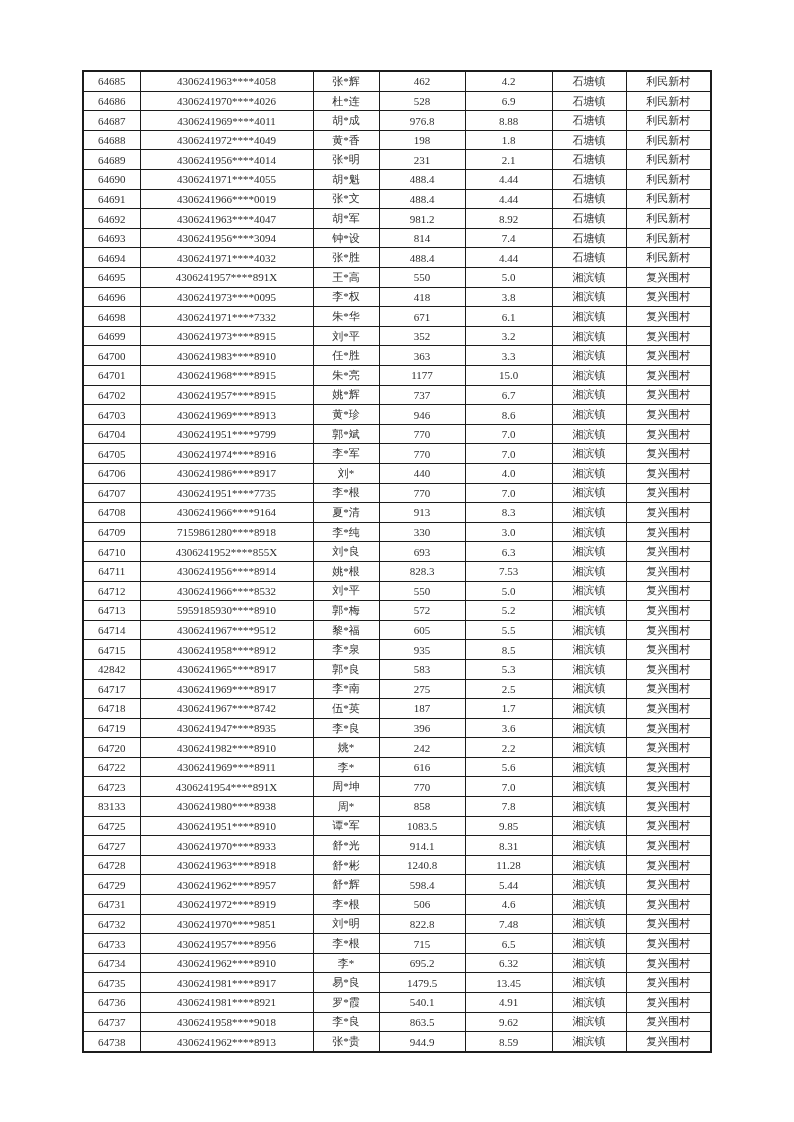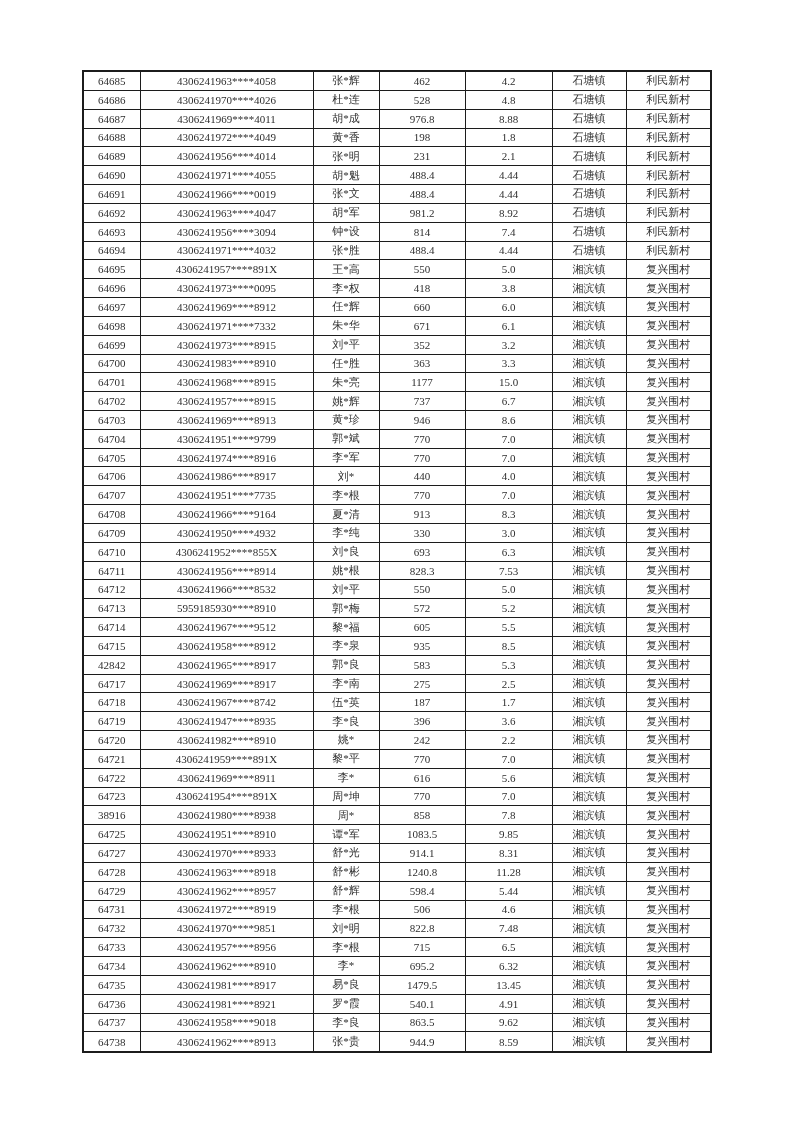--- a/index.html
+++ b/index.html
@@ -66,21 +66,21 @@
           <td>462</td>
           <td>4.2</td>
           <td>石塘镇</td>
           <td>利民新村</td>
         </tr>
         <tr>
           <td>64686</td>
           <td>4306241970****4026</td>
           <td>杜*连</td>
           <td>528</td>
-          <td>4.8</td>
+          <td>6.9</td>
           <td>石塘镇</td>
           <td>利民新村</td>
         </tr>
         <tr>
           <td>64687</td>
           <td>4306241969****4011</td>
           <td>胡*成</td>
           <td>976.8</td>
           <td>8.88</td>
           <td>石塘镇</td>
@@ -161,29 +161,20 @@
         <tr>
           <td>64696</td>
           <td>4306241973****0095</td>
           <td>李*权</td>
           <td>418</td>
           <td>3.8</td>
           <td>湘滨镇</td>
           <td>复兴围村</td>
         </tr>
         <tr>
-          <td>64697</td>
-          <td>4306241969****8912</td>
-          <td>任*辉</td>
-          <td>660</td>
-          <td>6.0</td>
-          <td>湘滨镇</td>
-          <td>复兴围村</td>
-        </tr>
-        <tr>
           <td>64698</td>
           <td>4306241971****7332</td>
           <td>朱*华</td>
           <td>671</td>
           <td>6.1</td>
           <td>湘滨镇</td>
           <td>复兴围村</td>
         </tr>
         <tr>
           <td>64699</td>
@@ -270,21 +261,21 @@
           <td>64708</td>
           <td>4306241966****9164</td>
           <td>夏*清</td>
           <td>913</td>
           <td>8.3</td>
           <td>湘滨镇</td>
           <td>复兴围村</td>
         </tr>
         <tr>
           <td>64709</td>
-          <td>4306241950****4932</td>
+          <td>7159861280****8918</td>
           <td>李*纯</td>
           <td>330</td>
           <td>3.0</td>
           <td>湘滨镇</td>
           <td>复兴围村</td>
         </tr>
         <tr>
           <td>64710</td>
           <td>4306241952****855X</td>
           <td>刘*良</td>
@@ -377,48 +368,39 @@
         <tr>
           <td>64720</td>
           <td>4306241982****8910</td>
           <td>姚*</td>
           <td>242</td>
           <td>2.2</td>
           <td>湘滨镇</td>
           <td>复兴围村</td>
         </tr>
         <tr>
-          <td>64721</td>
-          <td>4306241959****891X</td>
-          <td>黎*平</td>
-          <td>770</td>
-          <td>7.0</td>
-          <td>湘滨镇</td>
-          <td>复兴围村</td>
-        </tr>
-        <tr>
           <td>64722</td>
           <td>4306241969****8911</td>
           <td>李*</td>
           <td>616</td>
           <td>5.6</td>
           <td>湘滨镇</td>
           <td>复兴围村</td>
         </tr>
         <tr>
           <td>64723</td>
           <td>4306241954****891X</td>
           <td>周*坤</td>
           <td>770</td>
           <td>7.0</td>
           <td>湘滨镇</td>
           <td>复兴围村</td>
         </tr>
         <tr>
-          <td>38916</td>
+          <td>83133</td>
           <td>4306241980****8938</td>
           <td>周*</td>
           <td>858</td>
           <td>7.8</td>
           <td>湘滨镇</td>
           <td>复兴围村</td>
         </tr>
         <tr>
           <td>64725</td>
           <td>4306241951****8910</td>

